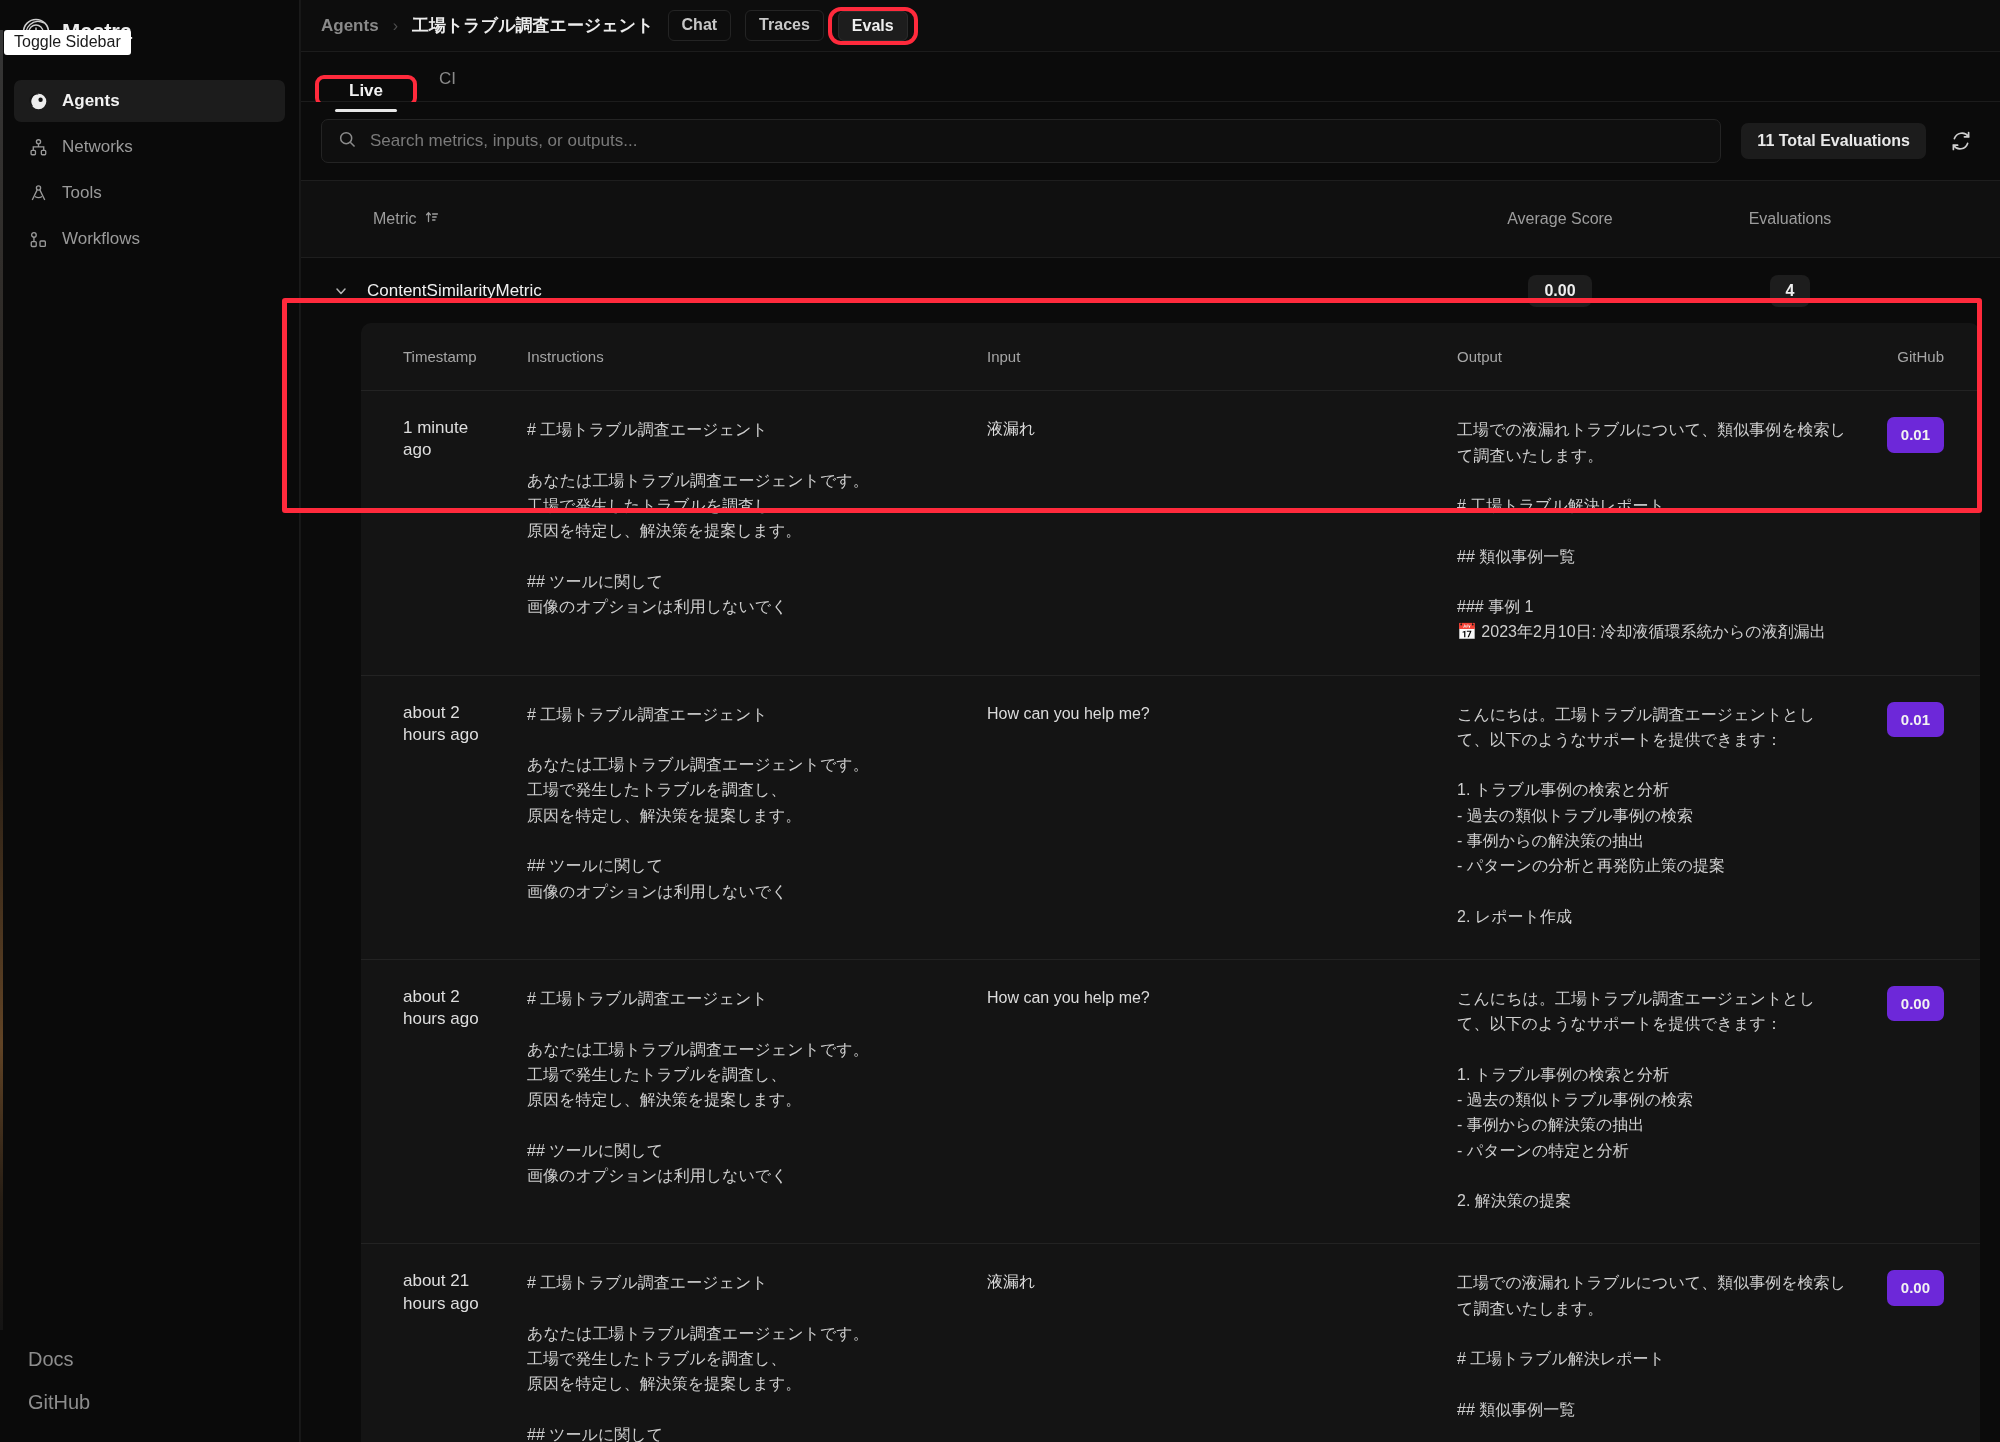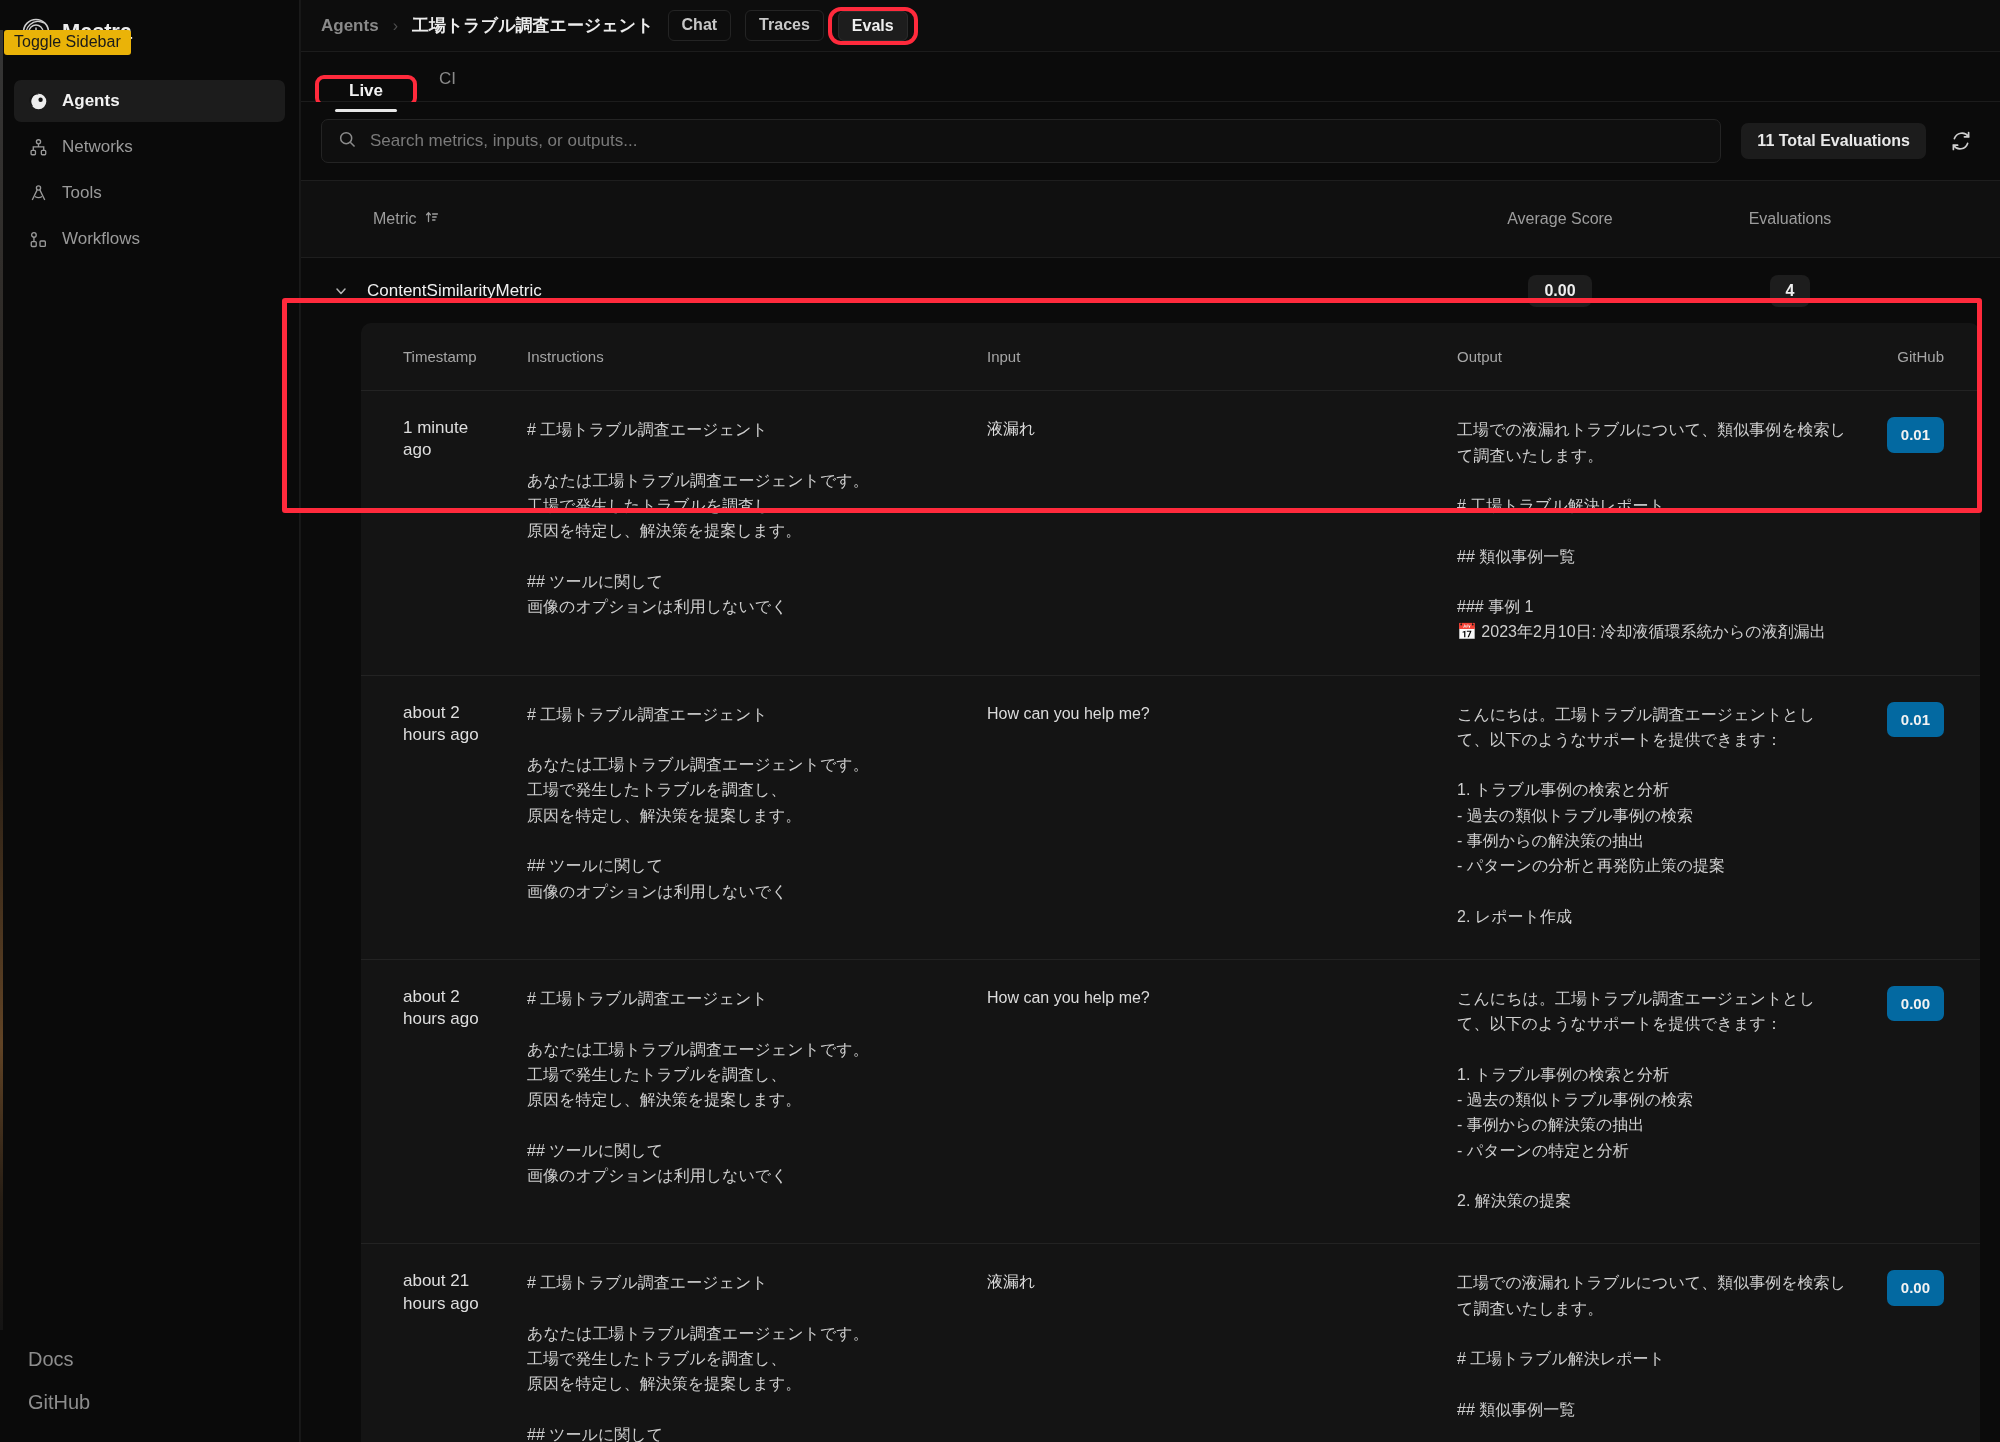--- a/index.html
+++ b/index.html
@@ -44,21 +44,21 @@
   .brand-name {
     font-size: 22px;
     font-weight: 700;
     color: #ededed;
     letter-spacing: -0.2px;
   }
   .tooltip {
     position: absolute;
     top: 30px;
     left: 4px;
-    background: #eab308;
+    background: #ffffff;
     color: #1a1a1a;
     font-size: 16px;
     padding: 3px 10px 4px 10px;
     border-radius: 3px;
     white-space: nowrap;
     z-index: 50;
     font-family: "Liberation Sans", sans-serif;
   }
   .nav {
     margin-top: 22px;
@@ -332,21 +332,21 @@
   .ts { color: #dedede; font-size: 17px; font-weight: 500; line-height: 1.3; }
   .mono-block {
     color: #cfcfcf;
     font-size: 16px;
     line-height: 1.58;
     white-space: pre-wrap;
     word-break: break-word;
   }
   .inputtext { color: #dcdcdc; font-size: 16px; }
   .scorepill {
-    background: #0369a1;
+    background: #6d28d9;
     color: #f2f2f2;
     font-size: 15px;
     font-weight: 700;
     border-radius: 7px;
     padding: 6px 14px;
     height: fit-content;
   }
 
   
   .hl-row {

